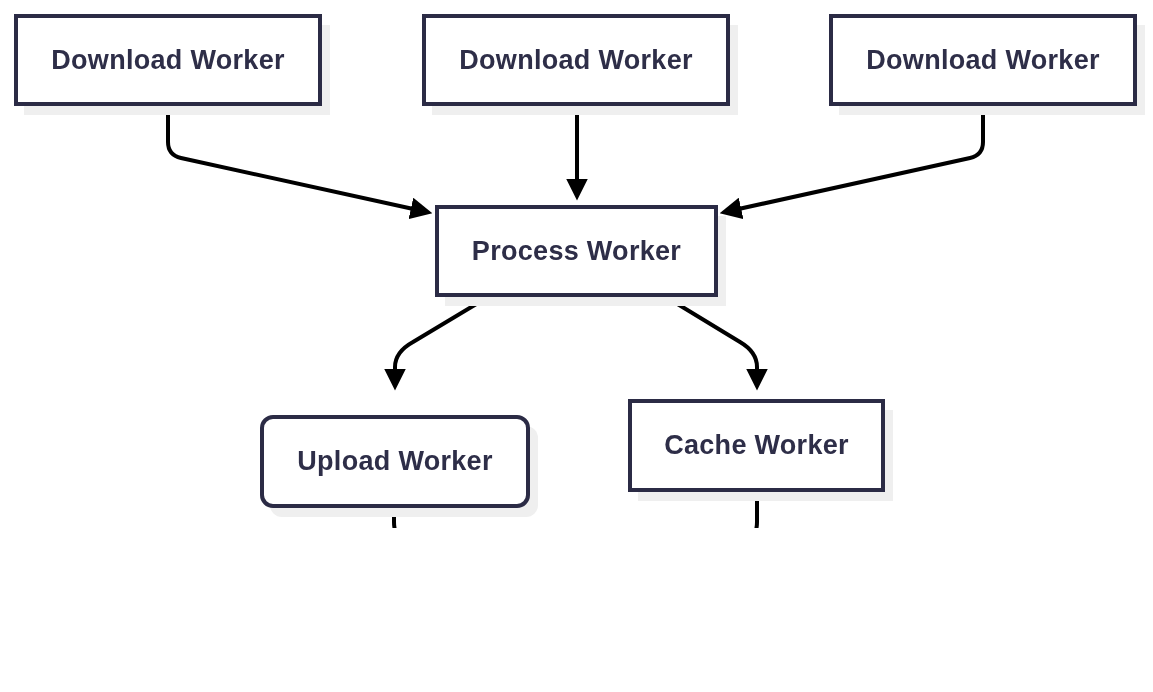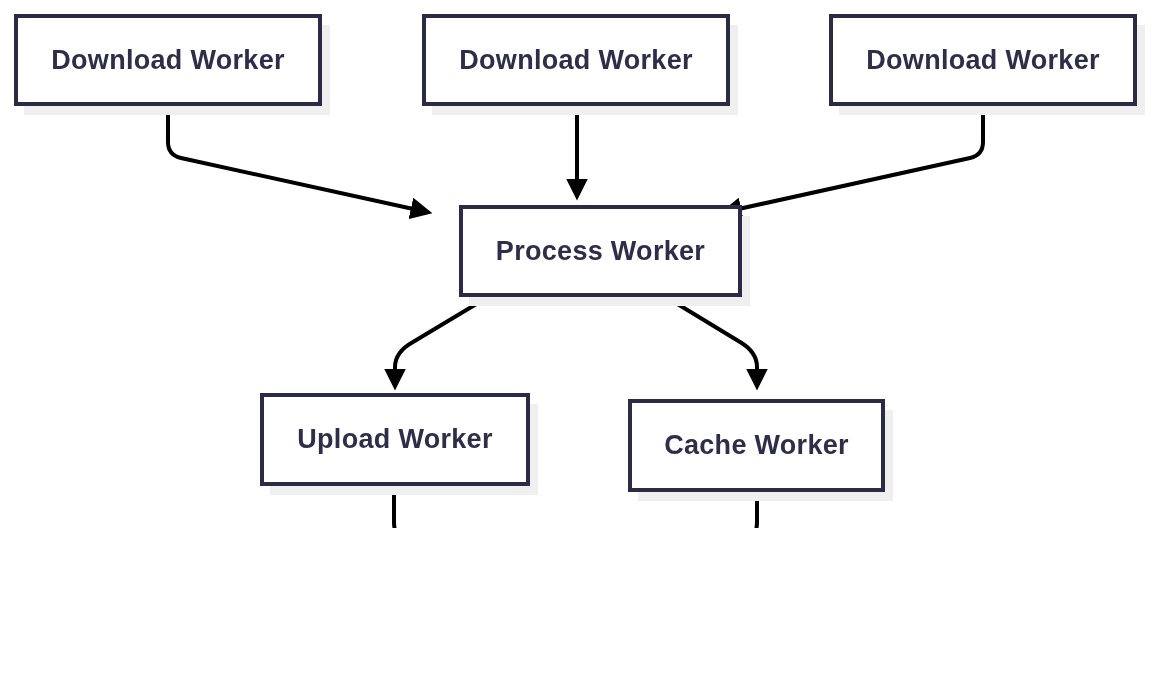--- a/index.html
+++ b/index.html
@@ -46,22 +46,22 @@
     box-shadow:9px 10px 0 -1px var(--shadow-color);
     color:var(--text-color);
     font-size:27px;
     font-weight:600;
     letter-spacing:0.3px;
     white-space:nowrap;
   }
   .n-dl1{left:14px;  top:14px;  width:308px; height:92px;}
   .n-dl2{left:422px; top:14px;  width:308px; height:92px;}
   .n-dl3{left:829px; top:14px;  width:308px; height:92px;}
-  .n-proc{left:435px;top:205px; width:283px; height:92px;margin-left:24px;}
-  .n-up{left:260px;  top:393px; width:270px; height:93px;}
+  .n-proc{left:435px;top:205px; width:283px; height:92px;}
+  .n-up{left:260px;  top:415px; width:270px; height:93px;border-radius:13px;}
   .n-cache{left:628px;top:399px;width:257px; height:93px;}
   .n-clean{left:433px;top:585px;width:285px; height:92px;}
 </style>
 </head>
 <body>
 
 <div class="stage">
 
   <svg class="edges" viewBox="0 0 1153 692" xmlns="http://www.w3.org/2000/svg">
     <defs>

